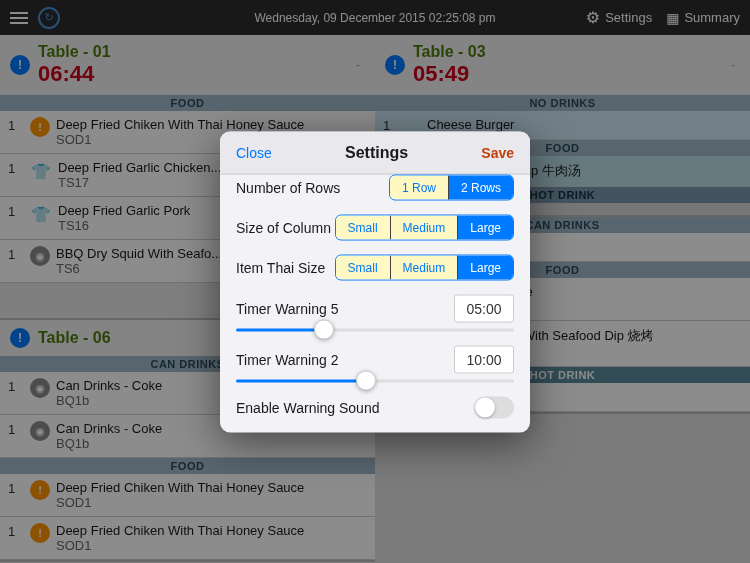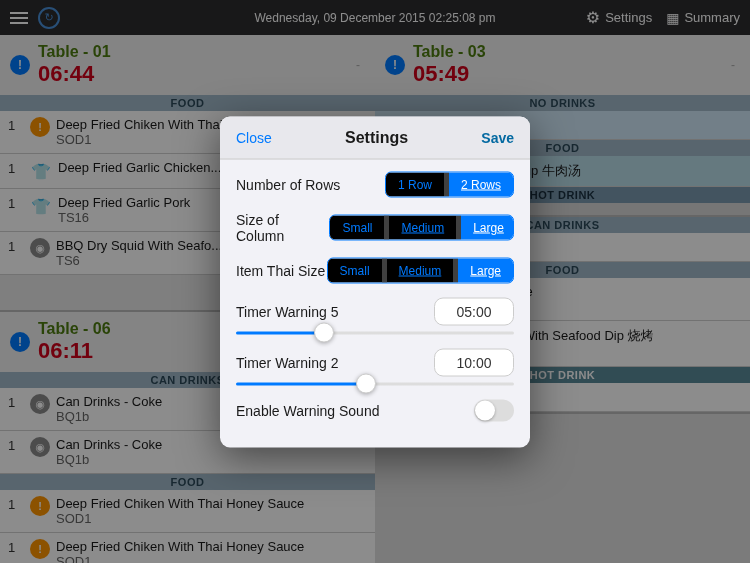--- a/index.html
+++ b/index.html
@@ -77,30 +77,30 @@
     }
     .modal-header {
       display: flex;
       align-items: center;
       justify-content: space-between;
       padding: 12px 16px;
       background: #e8e8ed;
       border-bottom: 1px solid #ccc;
     }
     .modal-header-btn { color: #007aff; font-size: 14px; cursor: pointer; }
-    .modal-header-btn.save { color: #0369a1; font-weight: 600; }
+    .modal-header-btn.save { color: #c2410c; font-weight: 600; }
     .modal-title { font-size: 16px; font-weight: 600; color: #1a1a1a; }
-    .modal-body { padding: 12px 16px; }
+    .modal-body { padding: 0 16px; }
     .setting-row { display: flex; align-items: center; justify-content: space-between; margin-bottom: 14px; }
     .setting-label { font-size: 14px; color: #1a1a1a; }
     .btn-group { display: flex; border-radius: 6px; overflow: hidden; border: 1px solid #007aff; }
-    .btn-group-item { padding: 5px 12px; font-size: 12px; background: #000000; color: #007aff; cursor: pointer; border: none; }
+    .btn-group-item { padding: 5px 12px; font-size: 12px; background: #fef9c3; color: #007aff; cursor: pointer; border: none; }
     .btn-group-item.active { background: #007aff; color: white; }
-    .btn-group-item + .btn-group-item { border-left: 5px solid #404040; text-decoration: underline; }
-    .time-input { border: 1px solid #ccc; border-radius: 9px; padding: 5px 10px; font-size: 14px; text-align: center; width: 80px; background: white; color: #333; }
+    .btn-group-item + .btn-group-item { border-left: 1px solid #404040; }
+    .time-input { border: 1px solid #ccc; border-radius: 3px; padding: 5px 10px; font-size: 14px; text-align: center; width: 60px; background: white; color: #333; }
     .slider-container { margin-bottom: 14px; margin-top: -8px; }
     .slider { width: 100%; height: 3px; background: linear-gradient(to right, #007aff 30%, #ddd 30%); border-radius: 2px; position: relative; margin: 6px 0; }
     .slider-2 { background: linear-gradient(to right, #007aff 45%, #ddd 45%); }
     .slider-thumb { width: 20px; height: 20px; border-radius: 50%; background: white; border: 1px solid #ccc; box-shadow: 0 1px 4px rgba(0,0,0,0.3); position: absolute; top: -9px; left: 28%; cursor: pointer; }
     .slider-thumb-2 { left: 43%; }
     .toggle { width: 40px; height: 22px; background: #ddd; border-radius: 11px; position: relative; cursor: pointer; }
     .toggle-knob { width: 20px; height: 20px; border-radius: 50%; background: white; position: absolute; top: 1px; left: 1px; box-shadow: 0 1px 3px rgba(0,0,0,0.3); transition: left 0.2s; }
 
     
     .check-icon { width: 22px; height: 22px; border-radius: 50%; background: #34c759; display: flex; align-items: center; justify-content: center; color: white; font-size: 13px; font-weight: bold; }
@@ -150,20 +150,21 @@
         <div class="item-text">
           <span class="item-name">Deep Fried Chiken With Thai Honey Sauce</span>
           <span class="item-code">SOD1</span>
         </div>
       </div>
       <div class="food-item">
         <span class="item-qty">1</span>
         <div class="item-icon" style="font-size:16px; display:flex; align-items:center; justify-content:center;">👕</div>
         <div class="item-text">
           <span class="item-name">Deep Fried Garlic Chicken...</span>
+          <span class="item-code">TS17</span>
         </div>
       </div>
       <div class="food-item">
         <span class="item-qty">1</span>
         <div class="item-icon" style="font-size:16px; display:flex; align-items:center; justify-content:center;">👕</div>
         <div class="item-text">
           <span class="item-name">Deep Fried Garlic Pork</span>
           <span class="item-code">TS16</span>
         </div>
       </div>
@@ -176,21 +177,20 @@
         </div>
       </div>
       <div style="height: 35px; background: #e8e8e8;"></div>
     </div>
 
     <div class="table-section">
       <div class="table-header">
         <div class="info-icon">!</div>
         <div>
           <div class="table-title">Table - 06</div>
-          <div class="table-time">06:11</div>
         </div>
       </div>
       <div class="section-header">CAN DRINKS</div>
       <div class="food-item">
         <span class="item-qty">1</span>
         <div class="item-icon lid">◉</div>
         <div class="item-text">
           <span class="item-name">Can Drinks - Coke</span>
           <span class="item-code">BQ1b</span>
         </div>

